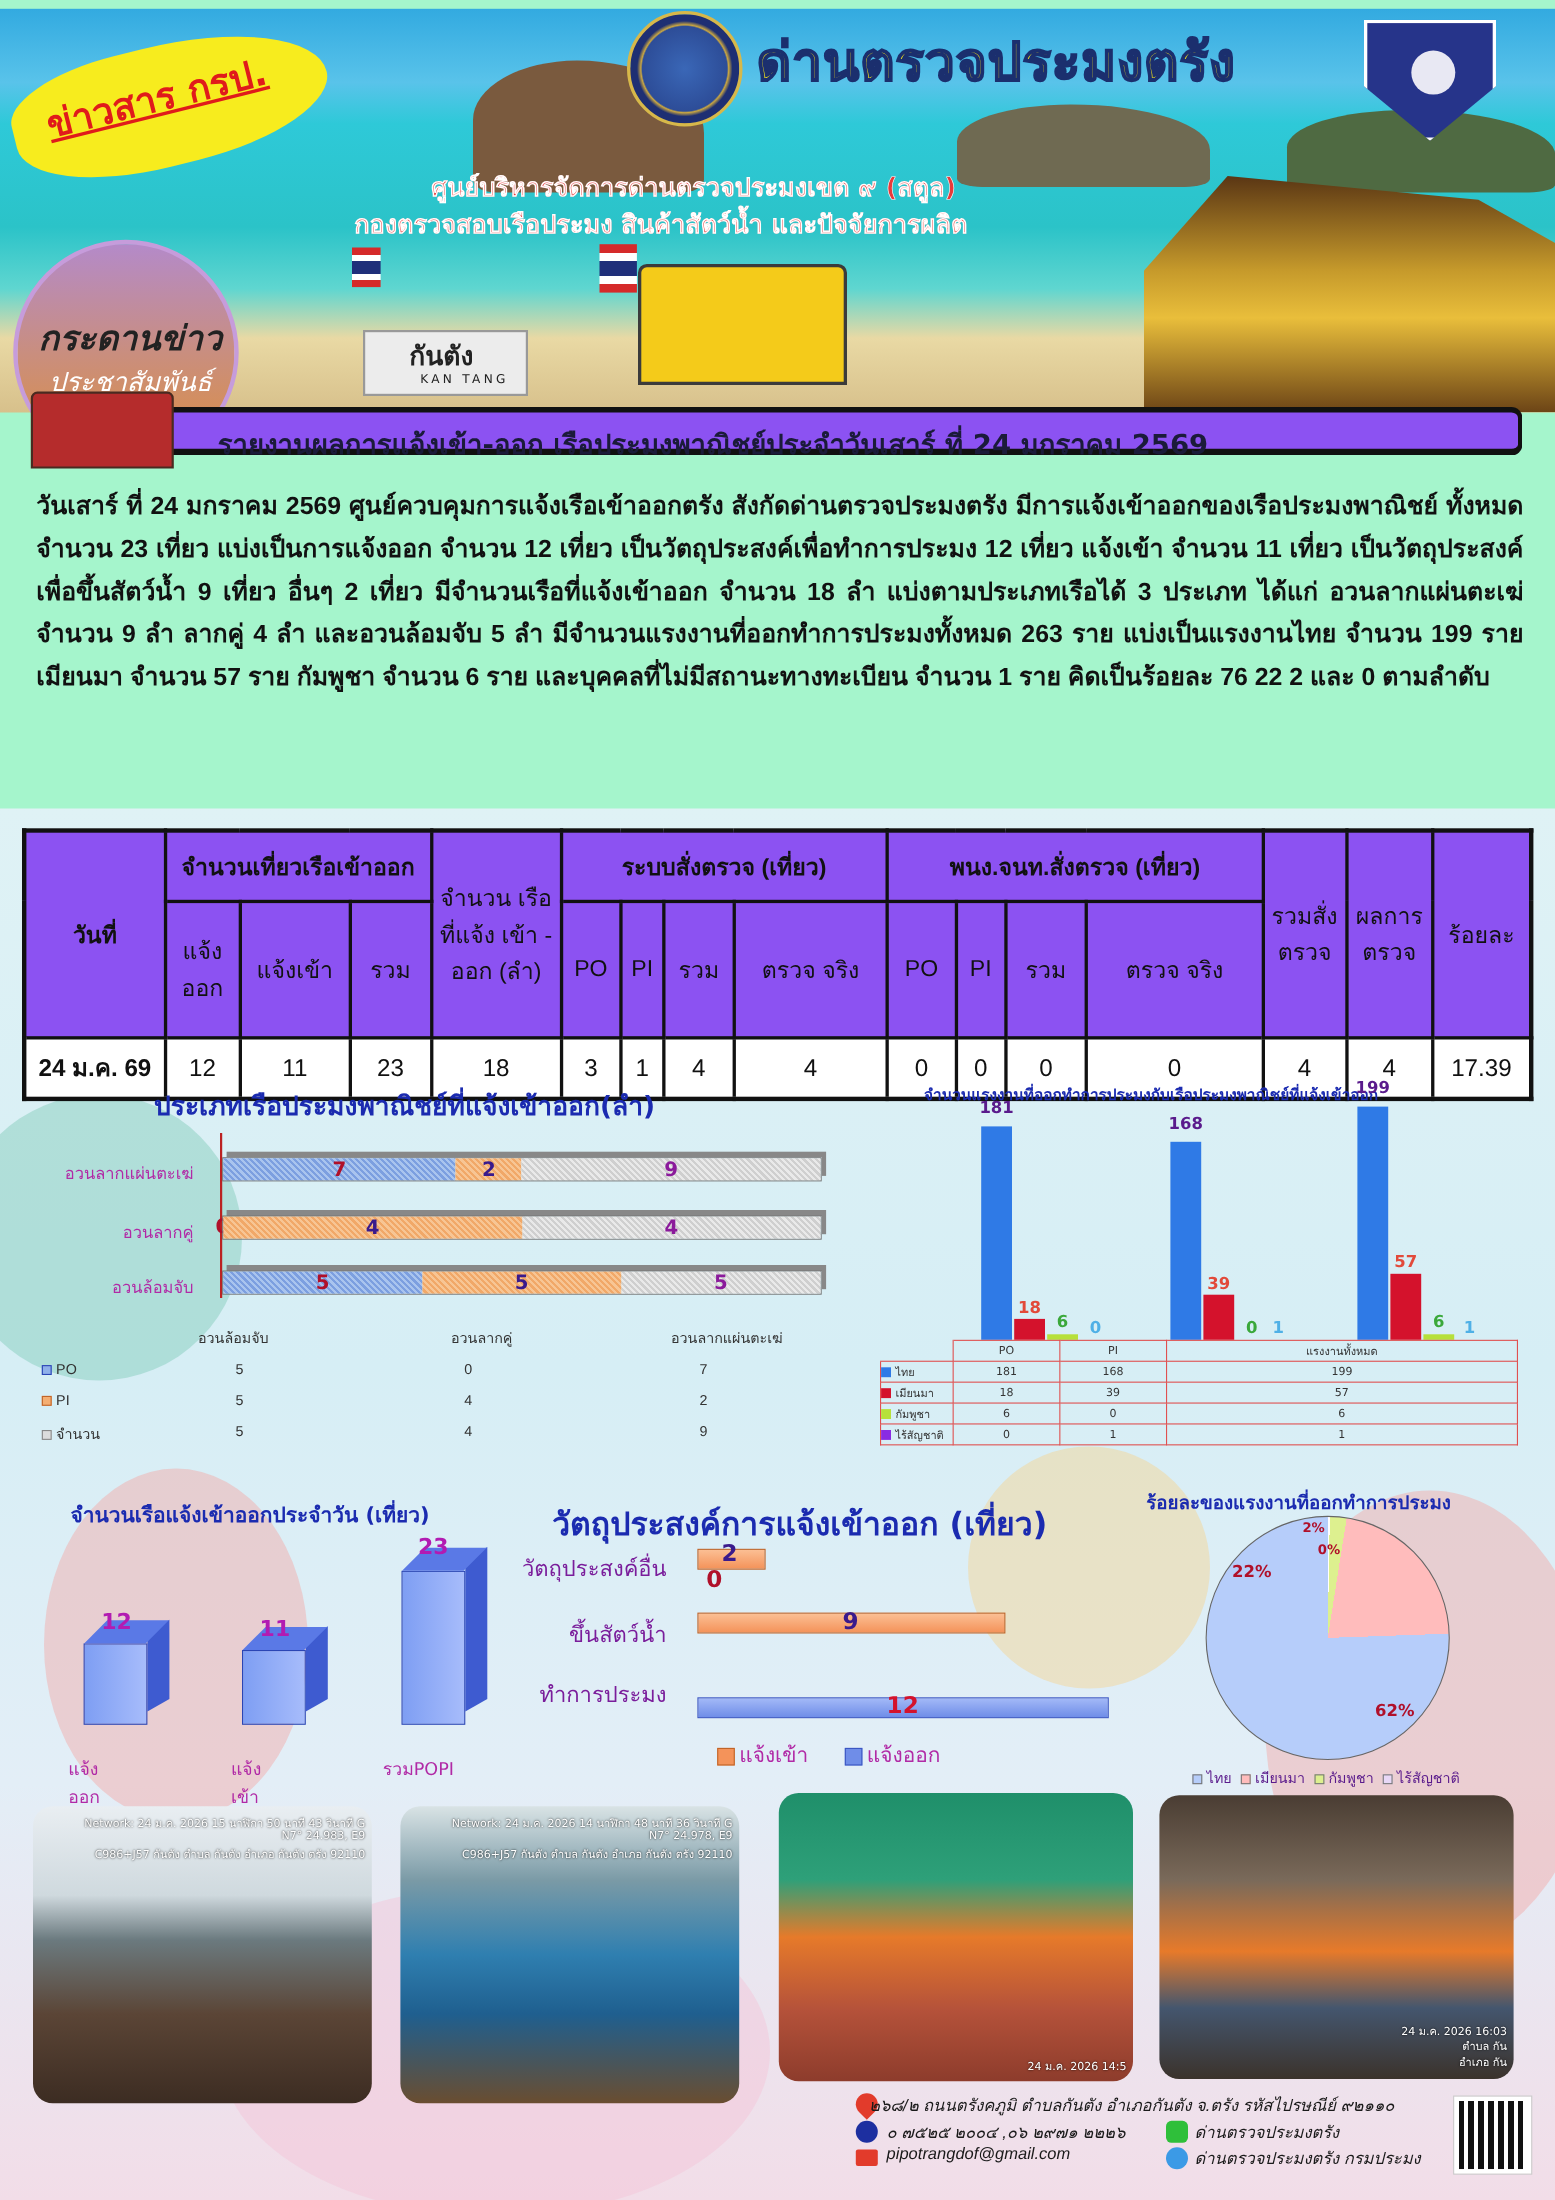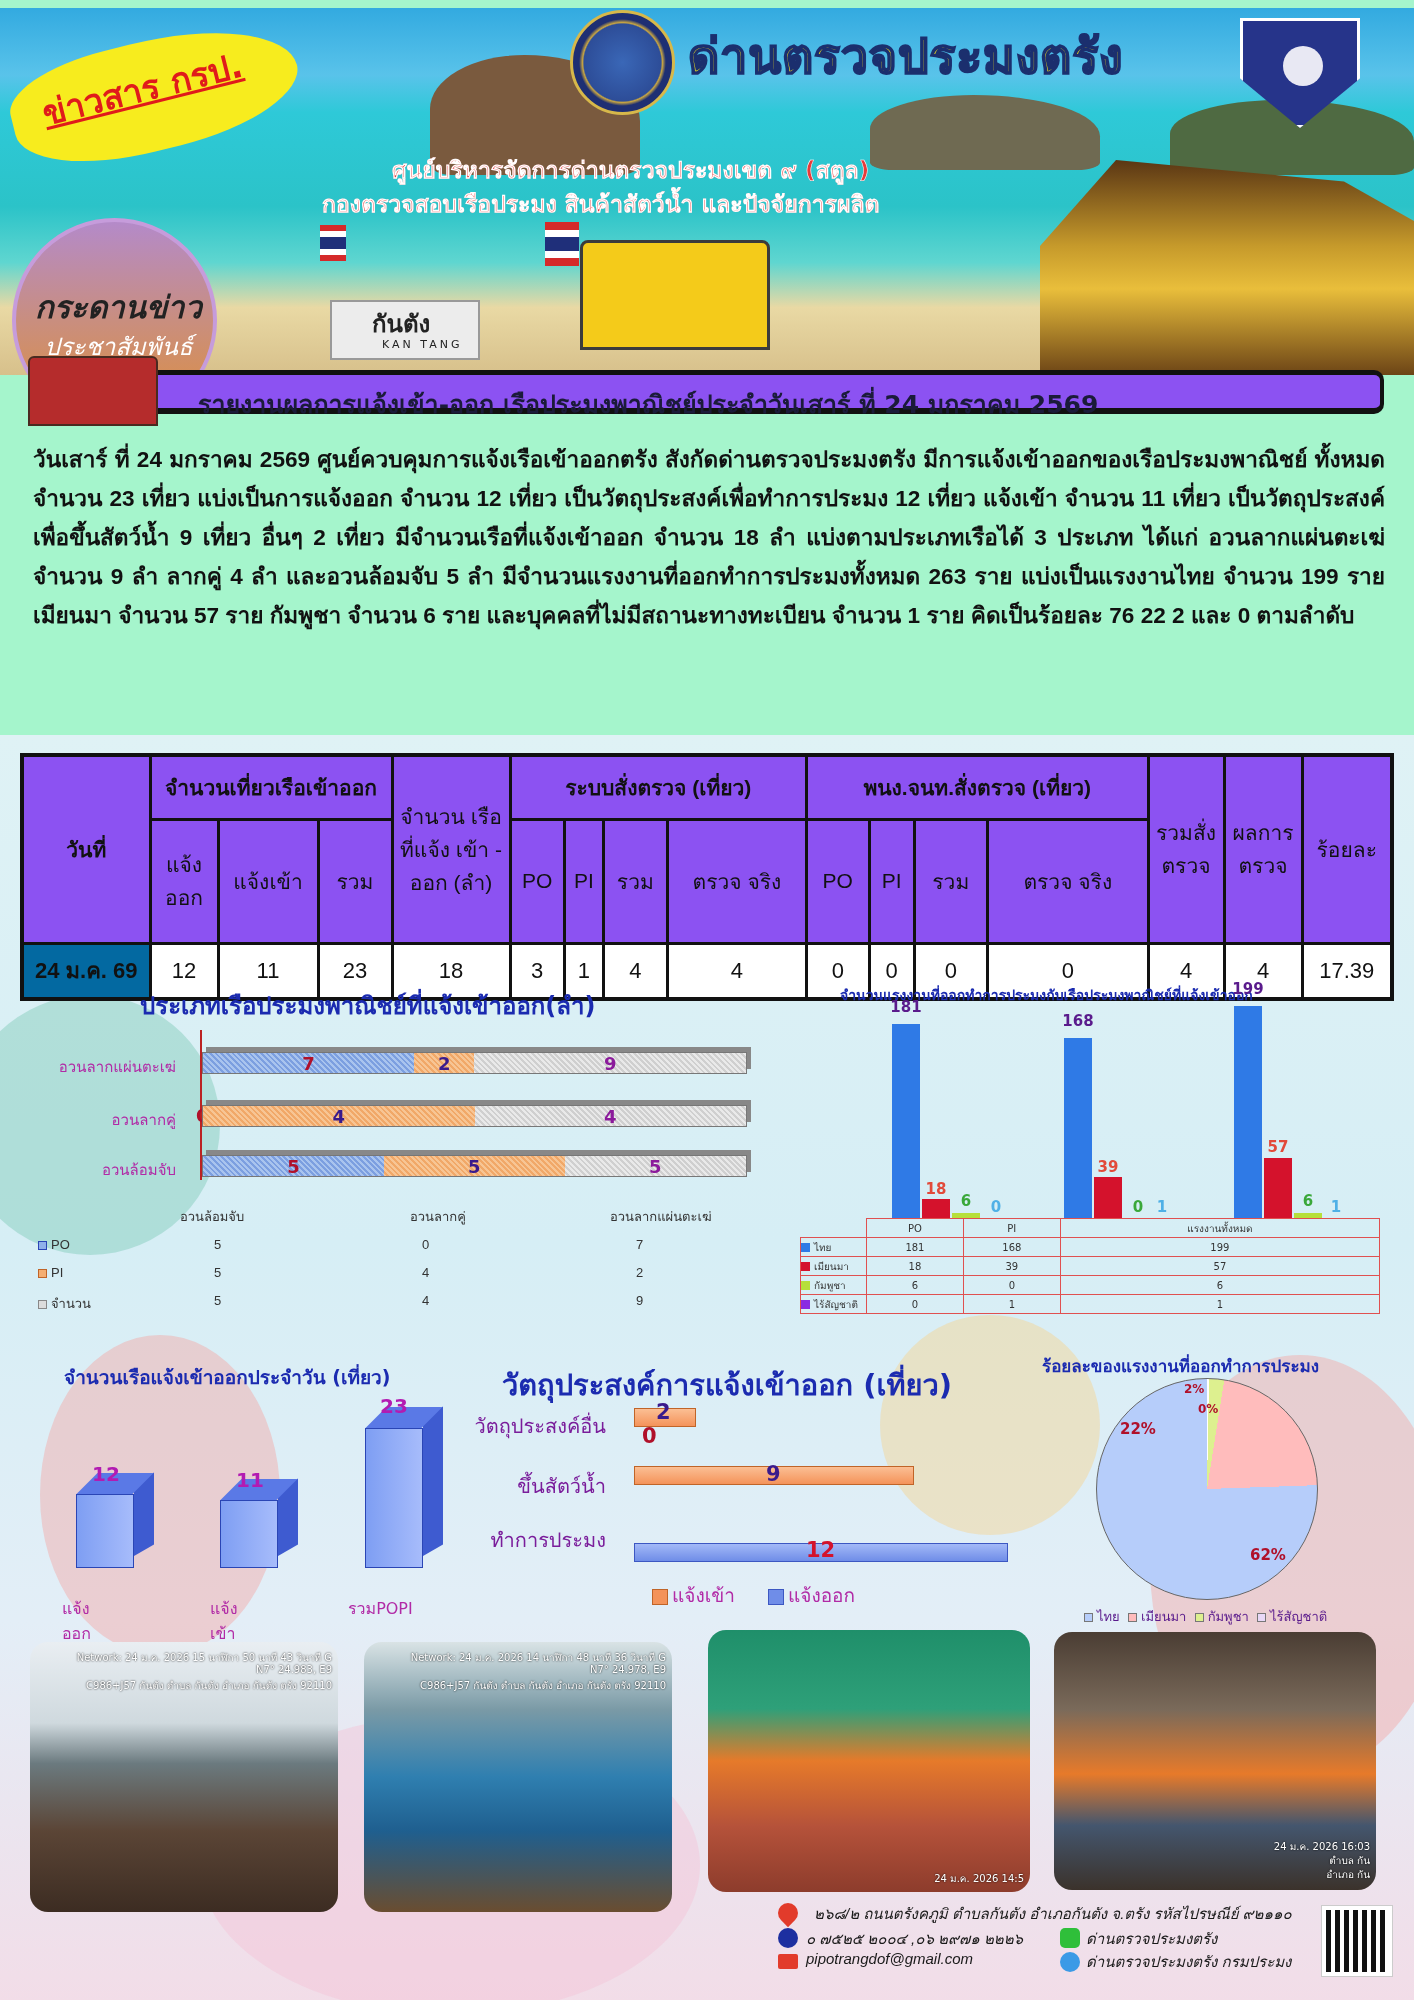--- a/index.html
+++ b/index.html
@@ -35,21 +35,21 @@
 
 #summary{left:33px;top:440px;width:1352px;font-size:22.6px;line-height:39px;color:#111;text-align:justify;font-weight:bold;font-family:"Liberation Sans",sans-serif}
 
 #lowerbg{left:0;top:735px;width:1414px;height:1265px;background:linear-gradient(180deg,#dff2f5 0%,#d6eef5 40%,#e3eef7 70%,#f2dde8 100%)}
 .blob{border-radius:50%;opacity:.45}
 
 #stats-table{left:20px;top:753px;width:1374px;border-collapse:collapse;font-family:"Liberation Sans",sans-serif;border:4px solid #111}
 #stats-table th{background:#8c52f2;color:#111;font-size:21px;font-weight:normal;border:3px solid #111;padding:4px 2px;text-align:center;vertical-align:middle}
 #stats-table th.b{font-weight:bold}
 #stats-table td{background:#fff;color:#111;font-size:22px;border:3px solid #111;text-align:center;height:56px}
-#stats-table td.date{background:#0369a1;font-weight:bold}
+#stats-table td.date{background:#ffffff;font-weight:bold}
 
 .ctitle{font-weight:bold;color:#1b2bb0;white-space:nowrap}
 
 .sbar-row{height:22px;display:flex;border:1px solid #777;box-shadow:4px -5px 0 #888}
 .seg{height:100%;display:flex;align-items:center;justify-content:center;font-weight:bold;font-size:18px}
 .seg.po{background:repeating-linear-gradient(45deg,#a9c4ee 0 2px,#7c9fe0 2px 4px)}
 .seg.pi{background:repeating-linear-gradient(45deg,#f7c594 0 2px,#f1a868 2px 4px)}
 .seg.tot{background:repeating-linear-gradient(45deg,#e9e9e9 0 2px,#cfcfcf 2px 4px)}
 .ylab{font-size:15px;color:#b12aa6;text-align:right;width:150px}
 .dt{font-size:13px;color:#333;font-family:"Liberation Sans",sans-serif}
@@ -344,21 +344,21 @@
 <div class="photo" style="left:708px;top:1630px;width:322px;height:262px;background:linear-gradient(180deg,#1f8f6a 0%,#2ea079 30%,#e67a2a 50%,#b5523a 75%,#8d3c2c 100%)">
   <div class="ph-stamp" style="right:6px;bottom:6px">24 ม.ค. 2026 14:5</div>
 </div>
 <div class="photo" style="left:1054px;top:1632px;width:322px;height:258px;background:linear-gradient(180deg,#4a3d33 0%,#7a6a5a 30%,#e77a2a 55%,#44566e 75%,#3b322b 100%)">
   <div class="ph-stamp" style="right:6px;bottom:36px">24 ม.ค. 2026 16:03</div>
   <div class="ph-stamp" style="right:6px;bottom:22px">ตำบล กัน</div>
   <div class="ph-stamp" style="right:6px;bottom:8px">อำเภอ กัน</div>
 </div>
 
 <div class="ficon" style="left:778px;top:1903px;background:#e23b2b;border-radius:50% 50% 50% 0;transform:rotate(-45deg)"></div>
-<div class="ftext" style="left:814px;top:1902px">๒๖๘/๒ ถนนตรังคภูมิ ตำบลกันตัง อำเภอกันตัง จ.ตรัง รหัสไปรษณีย์ ๙๒๑๑๐</div>
+<div class="ftext" style="left:790px;top:1902px">๒๖๘/๒ ถนนตรังคภูมิ ตำบลกันตัง อำเภอกันตัง จ.ตรัง รหัสไปรษณีย์ ๙๒๑๑๐</div>
 <div class="ficon" style="left:778px;top:1928px;background:#1d2fa0"></div>
 <div class="ftext" style="left:806px;top:1927px">๐ ๗๕๒๕ ๒๐๐๔ ,๐๖ ๒๙๗๑ ๒๒๒๖</div>
 <div class="ficon" style="left:778px;top:1954px;background:#e23b2b;border-radius:2px;height:15px"></div>
 <div class="ftext" style="left:806px;top:1950px">pipotrangdof@gmail.com</div>
 <div class="ficon" style="left:1060px;top:1928px;background:#2fbf3a;border-radius:5px"></div>
 <div class="ftext" style="left:1086px;top:1927px">ด่านตรวจประมงตรัง</div>
 <div class="ficon" style="left:1060px;top:1952px;background:#3b9ae6"></div>
 <div class="ftext" style="left:1086px;top:1950px">ด่านตรวจประมงตรัง กรมประมง</div>
 <div id="qr" class="abs"></div>
 

